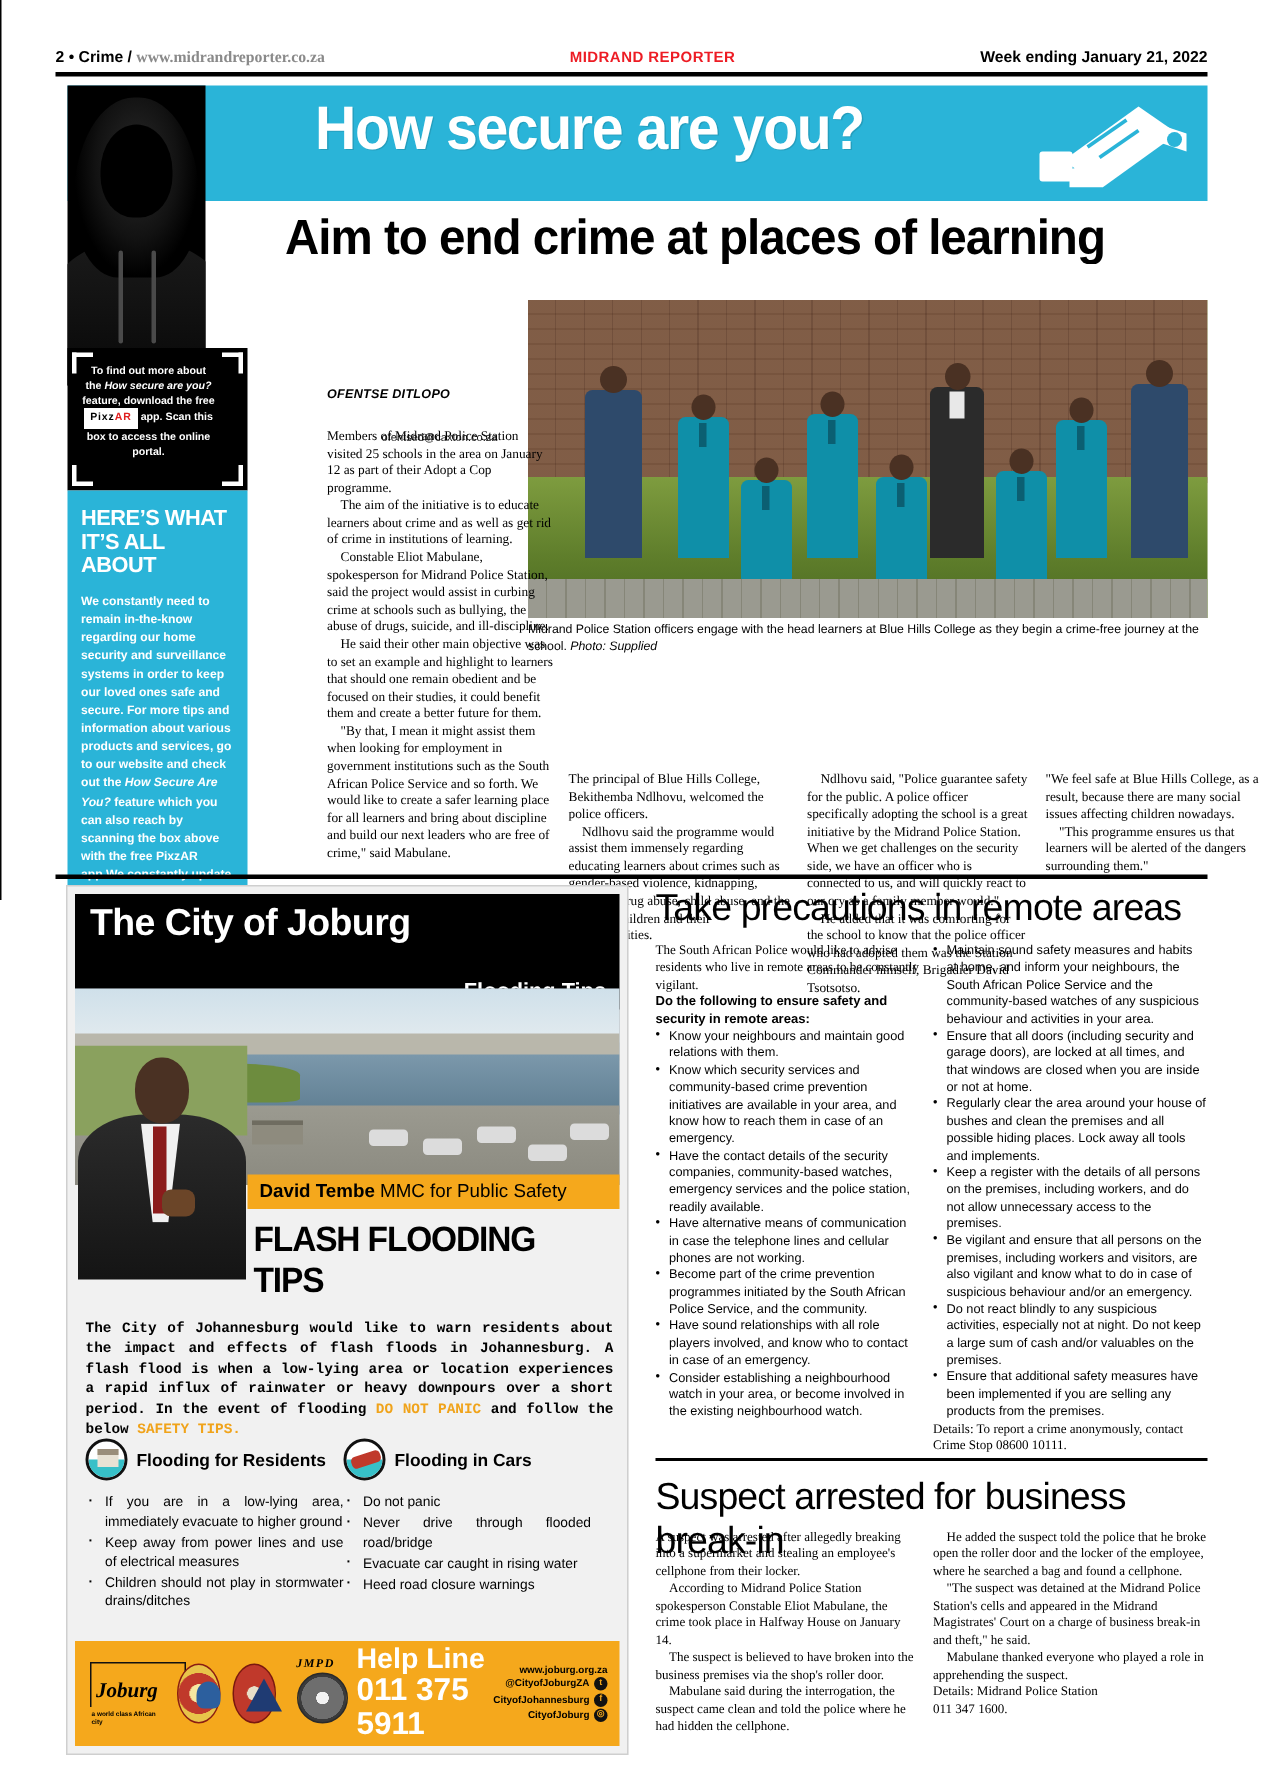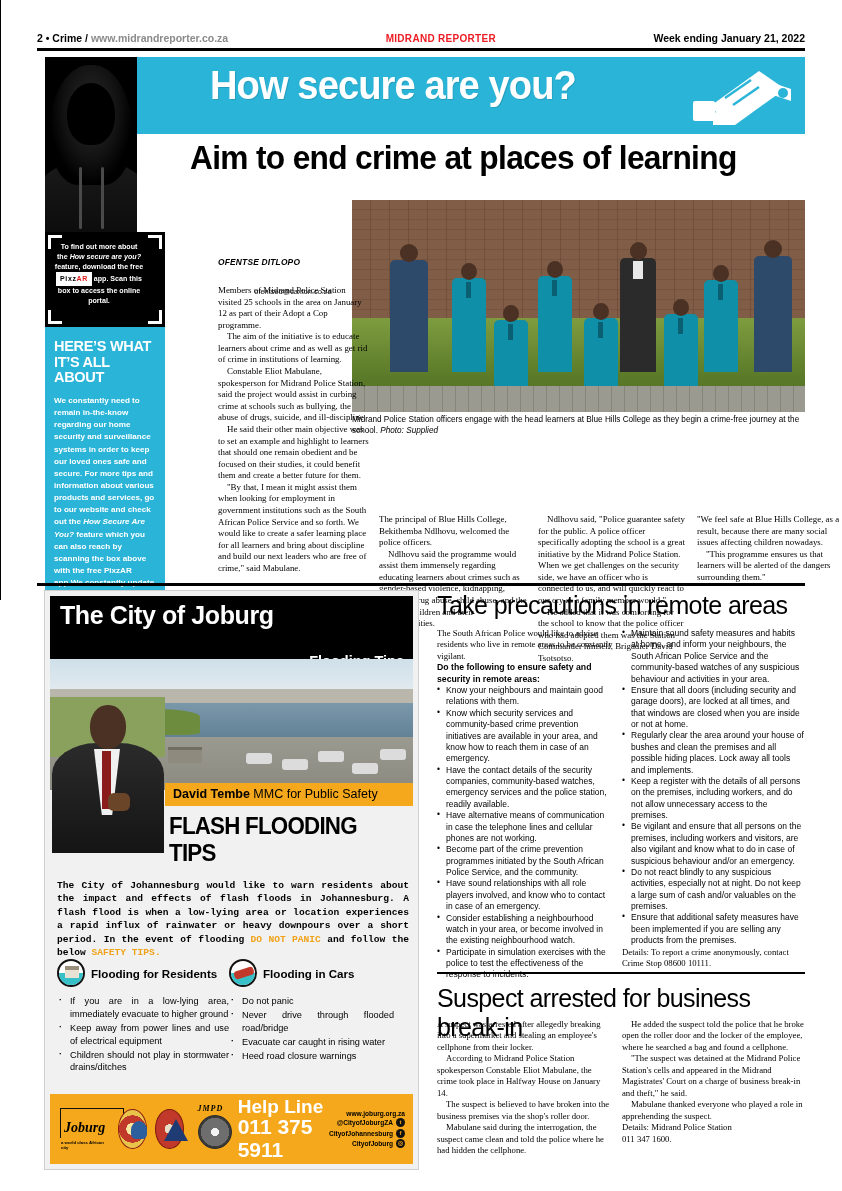--- a/index.html
+++ b/index.html
@@ -13,21 +13,21 @@
     overflow: hidden;
   }
 
   
   .masthead {
     position:absolute; left:37px; top:28px; width:768px; height:20px;
     display:flex; align-items:center; justify-content:space-between;
   }
   .mh-left { font-family:"Liberation Sans", sans-serif; font-size:10.5px; font-weight:bold; }
   .mh-left .pg { color:#000; }
-  .mh-left .url { color:#8a8a8a; font-weight:bold; }
+  .mh-left .url { color:#8a8a8a; font-weight:bold;font-family:Liberation Serif, serif; }
   .mh-center { font-family:"Liberation Sans", sans-serif; font-size:10px; font-weight:bold; color:#ed1c24; letter-spacing:.3px;}
   .mh-right { font-family:"Liberation Sans", sans-serif; font-size:10.5px; font-weight:bold; }
 
   
   .feature { position:absolute; left:45px; top:57px; width:760px; height:525px; }
 
   .cyanband {
     position:absolute; left:0; top:0; width:760px; height:77px;
     background:#2ab4d8;
   }
@@ -484,21 +484,21 @@
     <div style="width:172px;">
       <div class="ad-colhead">
         <span class="badge res">
             <span class="w"></span>
             <span class="h"></span>
           </span>
         <span>Flooding for Residents</span>
       </div>
       <ul class="ad-list">
         <li>If you are in a low-lying area, immediately evacuate to higher ground</li>
-        <li>Keep away from power lines and use of electrical equipment</li>
+        <li>Keep away from power lines and use of electrical measures</li>
         <li>Children should not play in stormwater drains/ditches</li>
       </ul>
     </div>
     <div style="width:165px;">
       <div class="ad-colhead">
         <span class="badge car">
             <span class="w"></span>
             <span class="c"></span>
           </span>
         <span>Flooding in Cars</span>
@@ -554,21 +554,20 @@
   <p class="noind">The South African Police would like to advise residents who live in remote areas to be constantly vigilant.</p>
   <div class="rt-sub">Do the following to ensure safety and security in remote areas:</div>
   <ul class="rt-list">
     <li>Know your neighbours and maintain good relations with them.</li>
     <li>Know which security services and community-based crime prevention initiatives are available in your area, and know how to reach them in case of an emergency.</li>
     <li>Have the contact details of the security companies, community-based watches, emergency services and the police station, readily available.</li>
     <li>Have alternative means of communication in case the telephone lines and cellular phones are not working.</li>
     <li>Become part of the crime prevention programmes initiated by the South African Police Service, and the community.</li>
     <li>Have sound relationships with all role players involved, and know who to contact in case of an emergency.</li>
     <li>Consider establishing a neighbourhood watch in your area, or become involved in the existing neighbourhood watch.</li>
-    <li>Participate in simulation exercises with the police to test the effectiveness of the response to incidents.</li>
   </ul>
 </div>
 
 <div class="rtcol" id="rt-c2">
   <ul class="rt-list">
     <li>Maintain sound safety measures and habits at home, and inform your neighbours, the South African Police Service and the community-based watches of any suspicious behaviour and activities in your area.</li>
     <li>Ensure that all doors (including security and garage doors), are locked at all times, and that windows are closed when you are inside or not at home.</li>
     <li>Regularly clear the area around your house of bushes and clean the premises and all possible hiding places. Lock away all tools and implements.</li>
     <li>Keep a register with the details of all persons on the premises, including workers, and do not allow unnecessary access to the premises.</li>
     <li>Be vigilant and ensure that all persons on the premises, including workers and visitors, are also vigilant and know what to do in case of suspicious behaviour and/or an emergency.</li>

